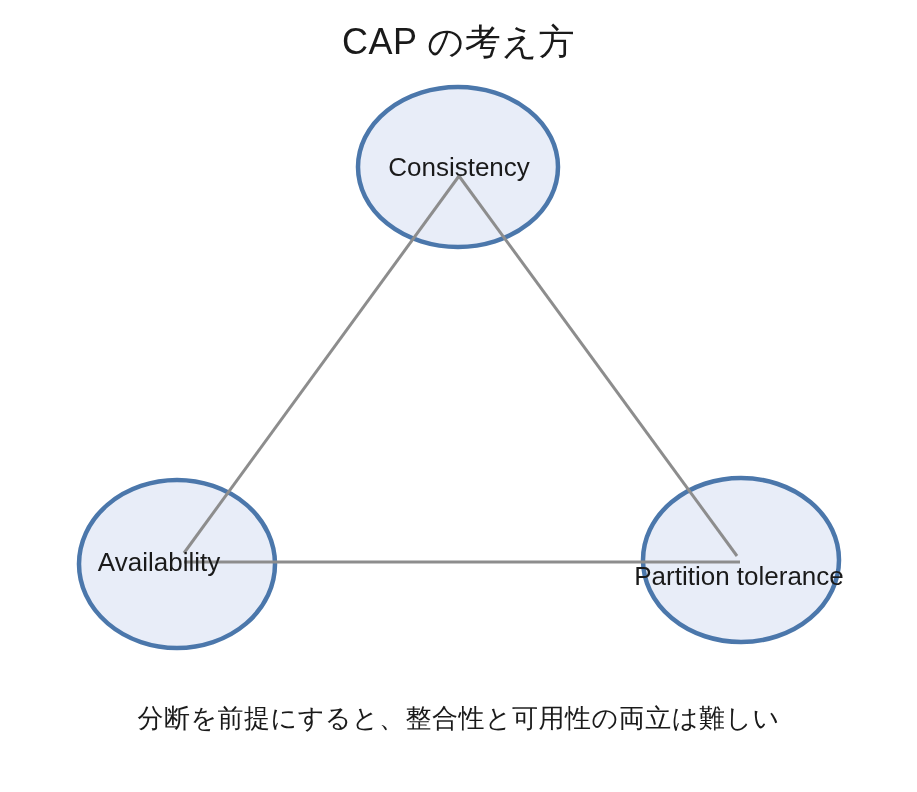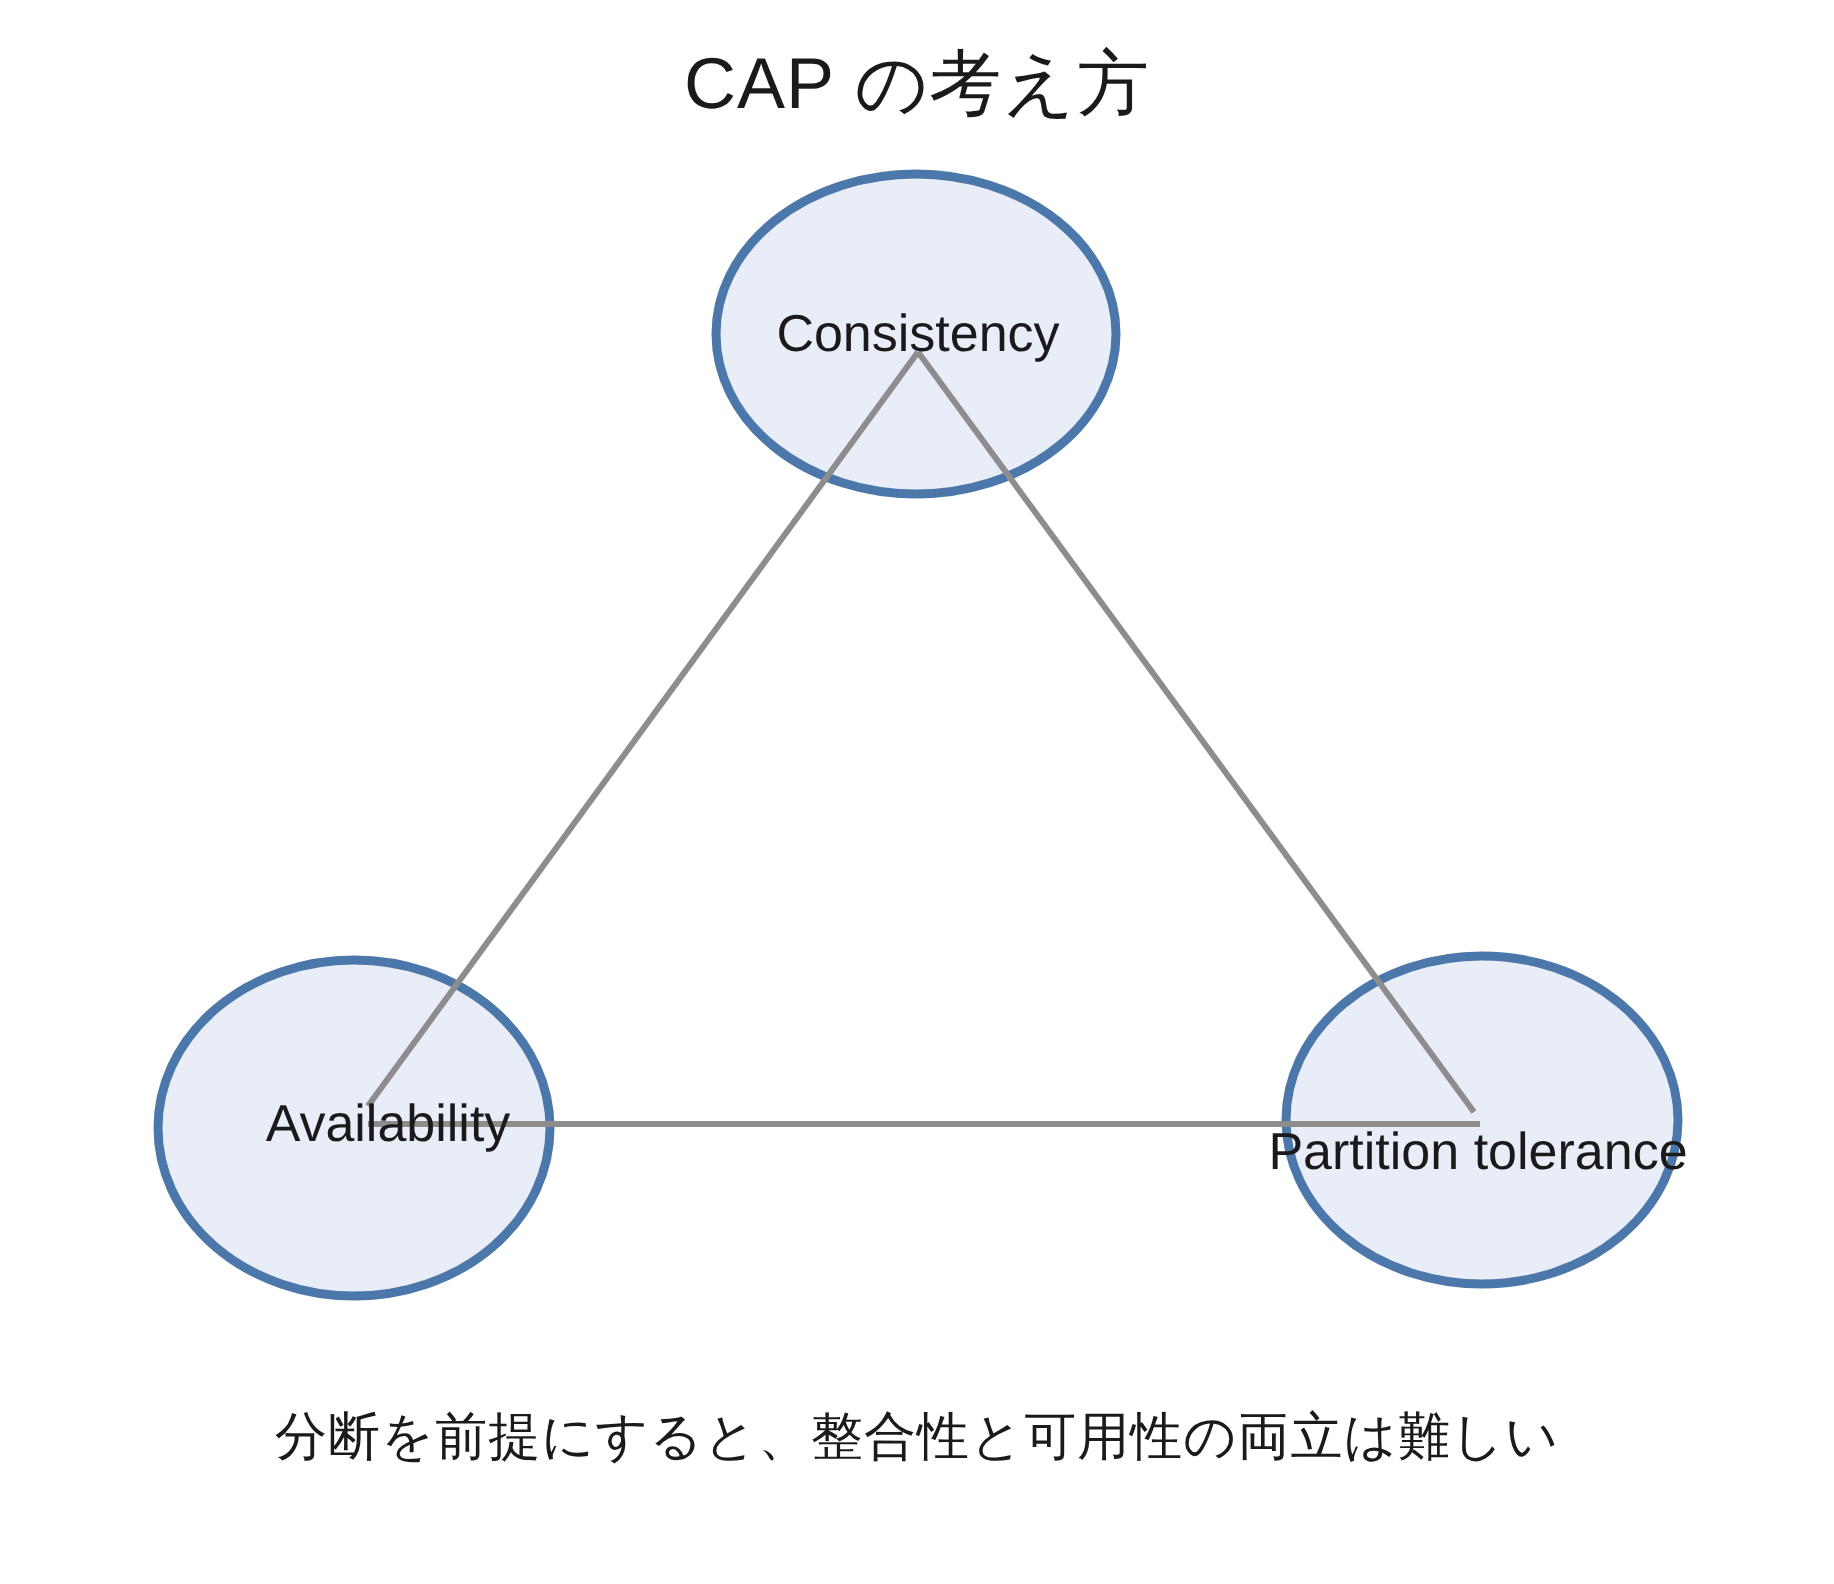--- a/index.html
+++ b/index.html
@@ -42,21 +42,21 @@
   .node-label {
     position: absolute;
     transform: translate(-50%, -50%);
     font-size: 26px;
     font-weight: 400;
     color: var(--text-color);
     white-space: nowrap;
     text-align: center;
   }
   .label-consistency { left: 459px; top: 167px; }
-  .label-availability { left: 194px; top: 562px; }
+  .label-availability { left: 159px; top: 562px; }
   .label-partition  { left: 739px; top: 560px; margin-top: 16px; }
   .caption {
     position: absolute;
     left: 0;
     right: 0;
     top: 701px;
     text-align: center;
     font-size: 26px;
     font-weight: 400;
     letter-spacing: 0.5px;

